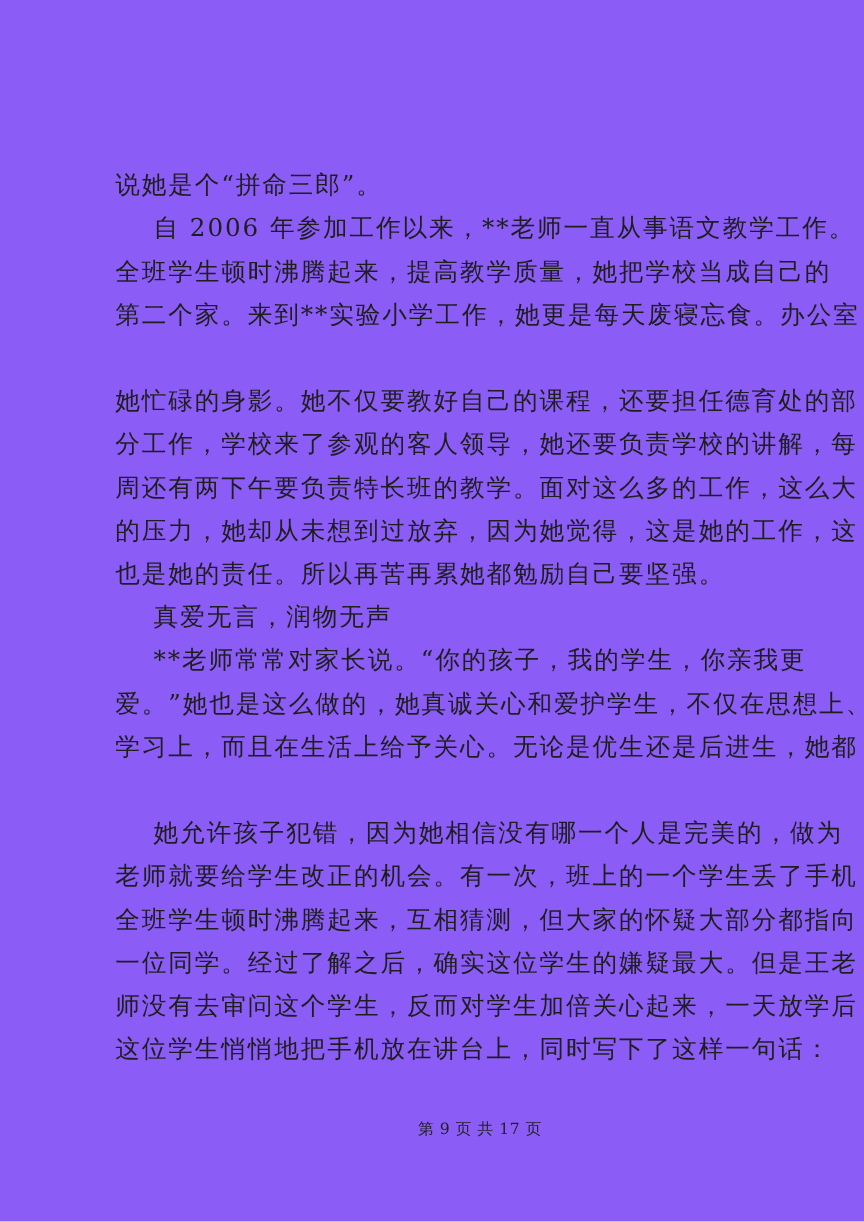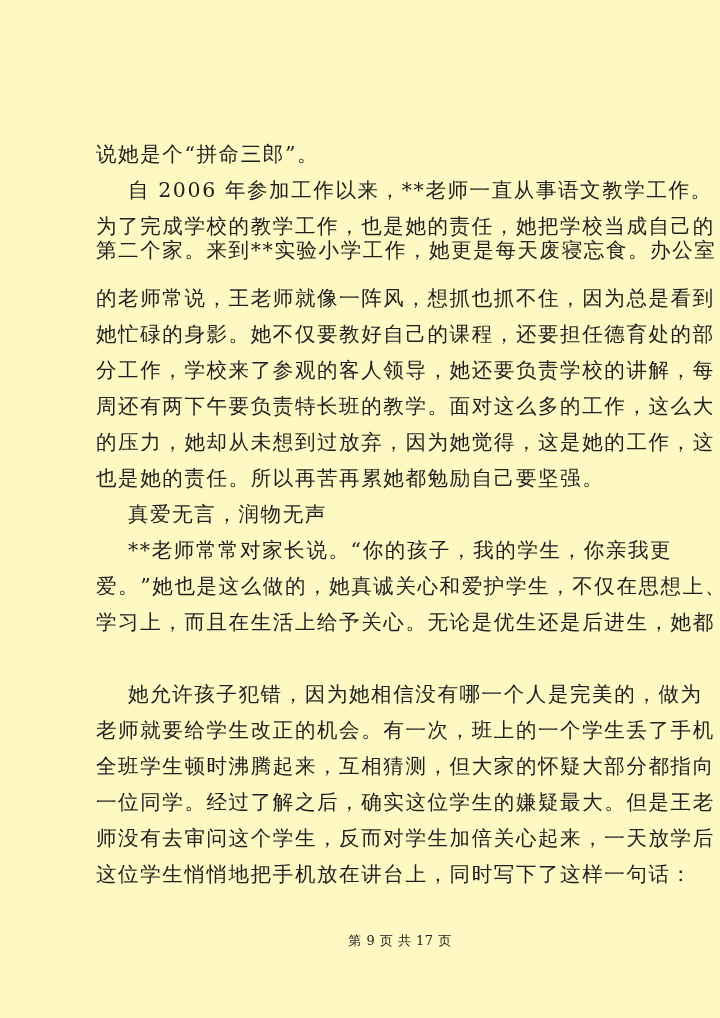--- a/index.html
+++ b/index.html
@@ -1,33 +1,32 @@
 <!DOCTYPE html>
 <html><head>
 <meta charset="utf-8">
 <style>
   html, body { margin:0; padding:0; background:#ffffff; }
   body { width:720px; height:1018px; position:relative; overflow:hidden;
          font-family: "DejaVu Serif", "Liberation Serif", serif; color:#1a1a1a; }
-  .page { position:absolute; left:0; top:0; width:720px; height:1018px; background:#fef9c3; }
+  .page { position:absolute; left:0; top:0; width:720px; height:1018px; background:#8b5cf6; }
   .line { position:absolute; left:96px; width:540px; height:36px; line-height:36px;
           font-size:20.5px; letter-spacing:1.6px; white-space:nowrap; color:#1e1e1e; }
   .line.indent { left:128px; width:496px; }
   .footer { position:absolute; left:0; width:720px; top:932px; text-align:center;
             font-size:13px; color:#222; letter-spacing:0.5px;padding-left:40px; }
 </style>
 </head>
 <body>
 
 <div class="page">
   <div class="line" style="top:136px">说她是个“拼命三郎”。</div>
   <div class="line indent" style="top:172px">自 2006 年参加工作以来，**老师一直从事语文教学工作。</div>
-  <div class="line" style="top:208px">为了完成学校的教学工作，也是她的责任，她把学校当成自己的</div>
-  <div class="line" style="top:232px">第二个家。来到**实验小学工作，她更是每天废寝忘食。办公室</div>
-  <div class="line" style="top:280px">的老师常说，王老师就像一阵风，想抓也抓不住，因为总是看到</div>
+  <div class="line" style="top:208px">全班学生顿时沸腾起来，提高教学质量，她把学校当成自己的</div>
+  <div class="line" style="top:244px">第二个家。来到**实验小学工作，她更是每天废寝忘食。办公室</div>
   <div class="line" style="top:316px">她忙碌的身影。她不仅要教好自己的课程，还要担任德育处的部</div>
   <div class="line" style="top:352px">分工作，学校来了参观的客人领导，她还要负责学校的讲解，每</div>
   <div class="line" style="top:388px">周还有两下午要负责特长班的教学。面对这么多的工作，这么大</div>
   <div class="line" style="top:424px">的压力，她却从未想到过放弃，因为她觉得，这是她的工作，这</div>
   <div class="line indent" style="top:496px">真爱无言，润物无声</div>
   <div class="line" style="top:460px">也是她的责任。所以再苦再累她都勉励自己要坚强。</div>
   <div class="line" style="top:568px">爱。”她也是这么做的，她真诚关心和爱护学生，不仅在思想上、</div>
   <div class="line indent" style="top:532px">**老师常常对家长说。“你的孩子，我的学生，你亲我更</div>
   <div class="line" style="top:604px">学习上，而且在生活上给予关心。无论是优生还是后进生，她都</div>
   <div class="line indent" style="top:676px">她允许孩子犯错，因为她相信没有哪一个人是完美的，做为</div>

